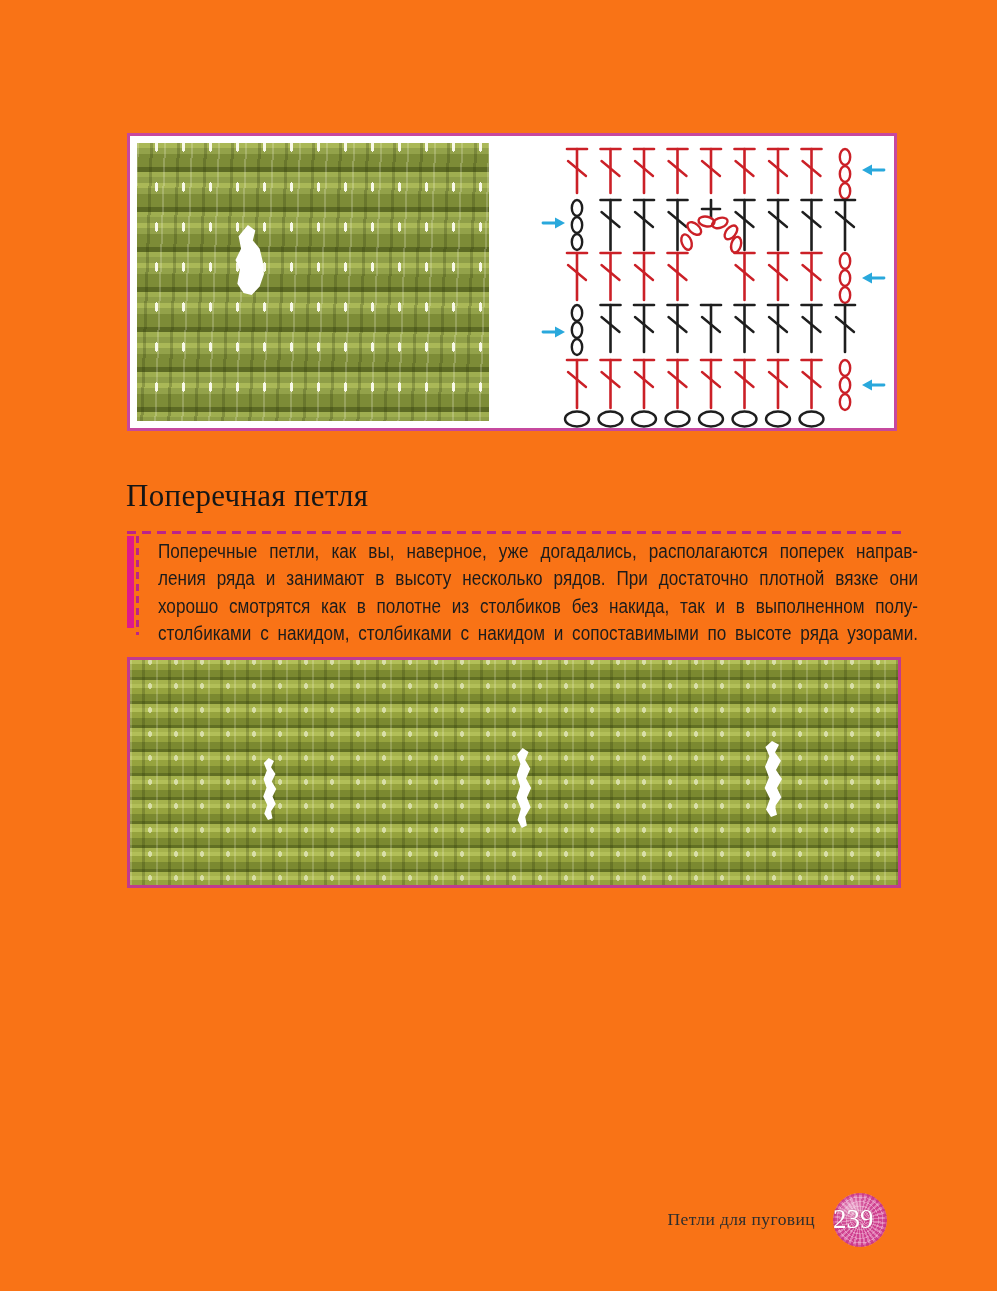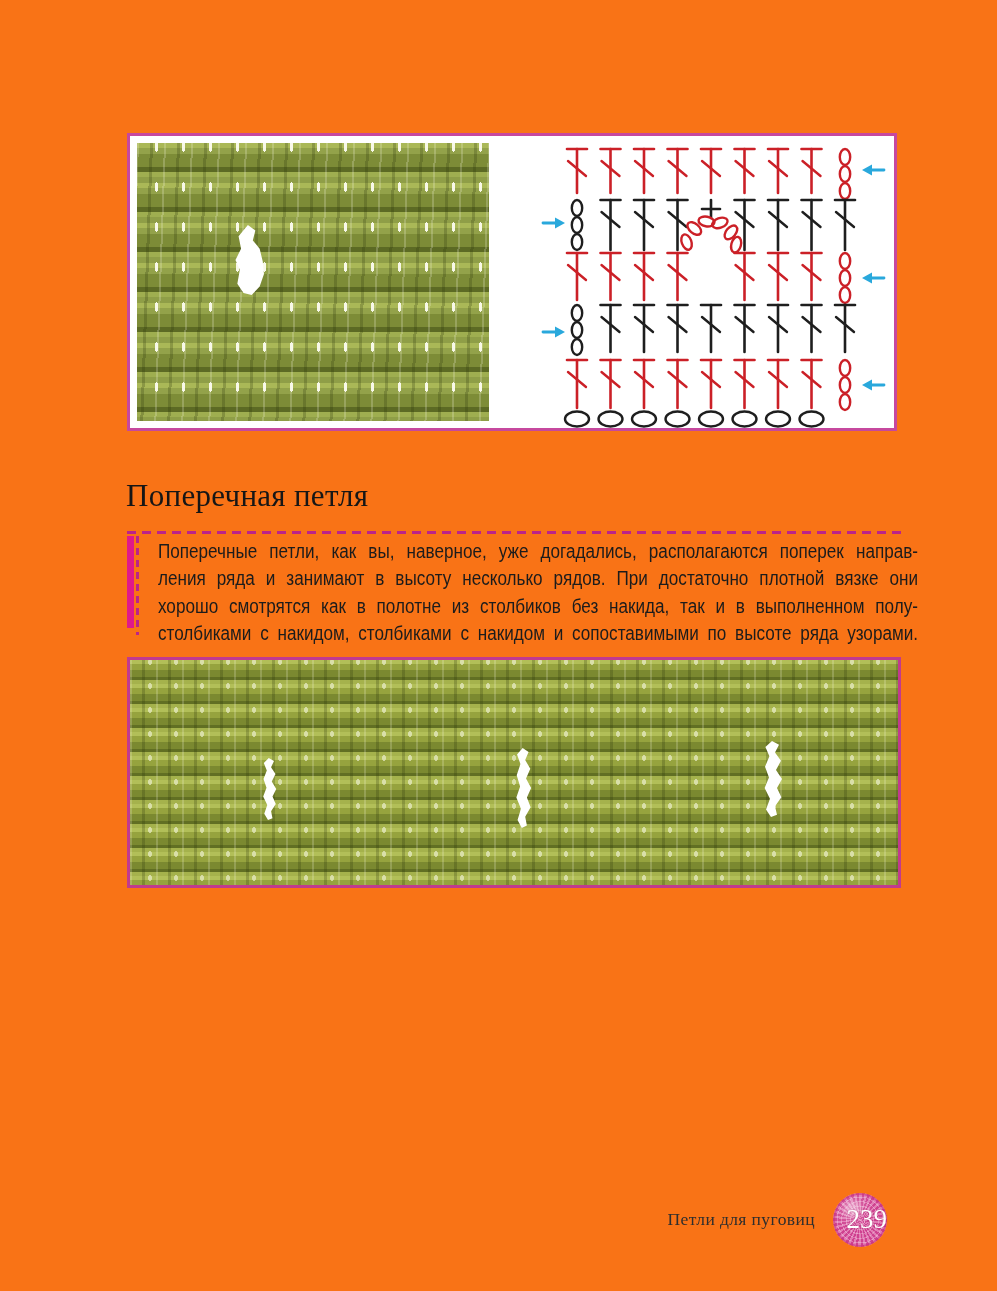--- a/index.html
+++ b/index.html
@@ -79,21 +79,21 @@
   .footer {
     position:absolute; top:1192px; right:110px; height:55px;
     display:flex; align-items:center; gap:18px;margin-left:45px;
   }
   .footer-label {
     font-family:"Liberation Serif", serif; font-size:17.5px;
     color:#2e2e2e; letter-spacing:.4px;
   }
   .page-badge {
     width:54px; height:54px; border-radius:50%;
-    display:flex; align-items:center; justify-content:flex-end;
+    display:flex; align-items:center; justify-content:flex-start;
     background-color:#d34b93;
     background-image:
       radial-gradient(circle at 36% 30%, rgba(255,255,255,.45) 0 8%, rgba(255,255,255,.12) 22%, transparent 45%),
       repeating-radial-gradient(circle at 50% 50%, rgba(255,255,255,.28) 0 1px, transparent 1px 4.5px),
       repeating-conic-gradient(from 10deg at 50% 50%, #e27cb4 0deg 6deg, #cf4190 6deg 12deg);
     box-shadow: inset 0 0 0 2px rgba(200,50,130,.55);
   }
   .page-badge span {
     font-family:"Liberation Serif", serif; font-size:27px; color:#ffffff;
     text-shadow: 0 0 2px rgba(140,20,80,.6);

